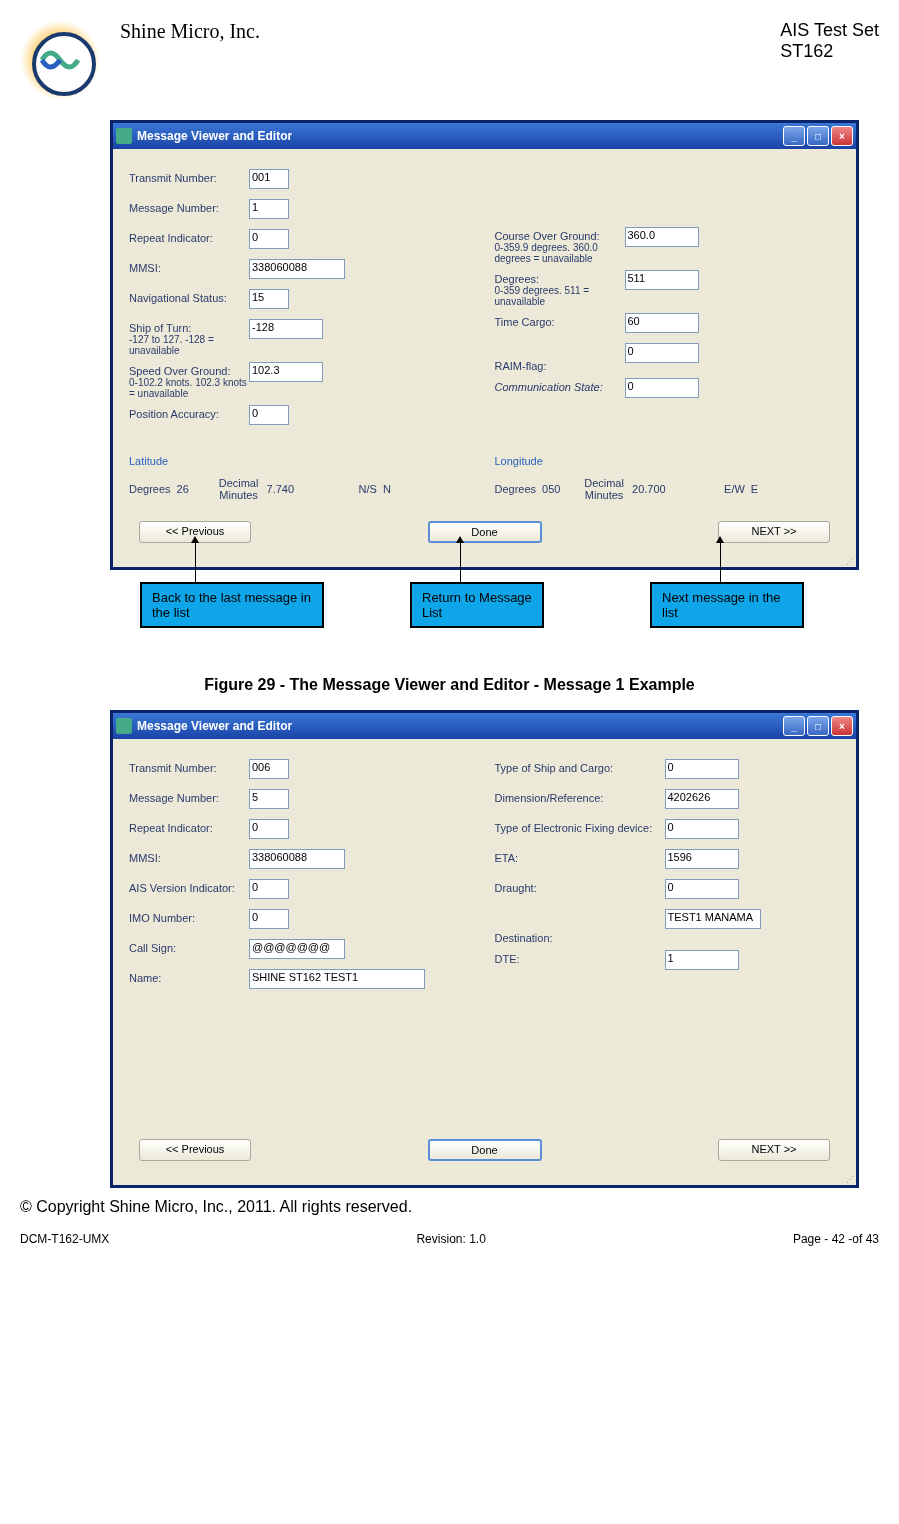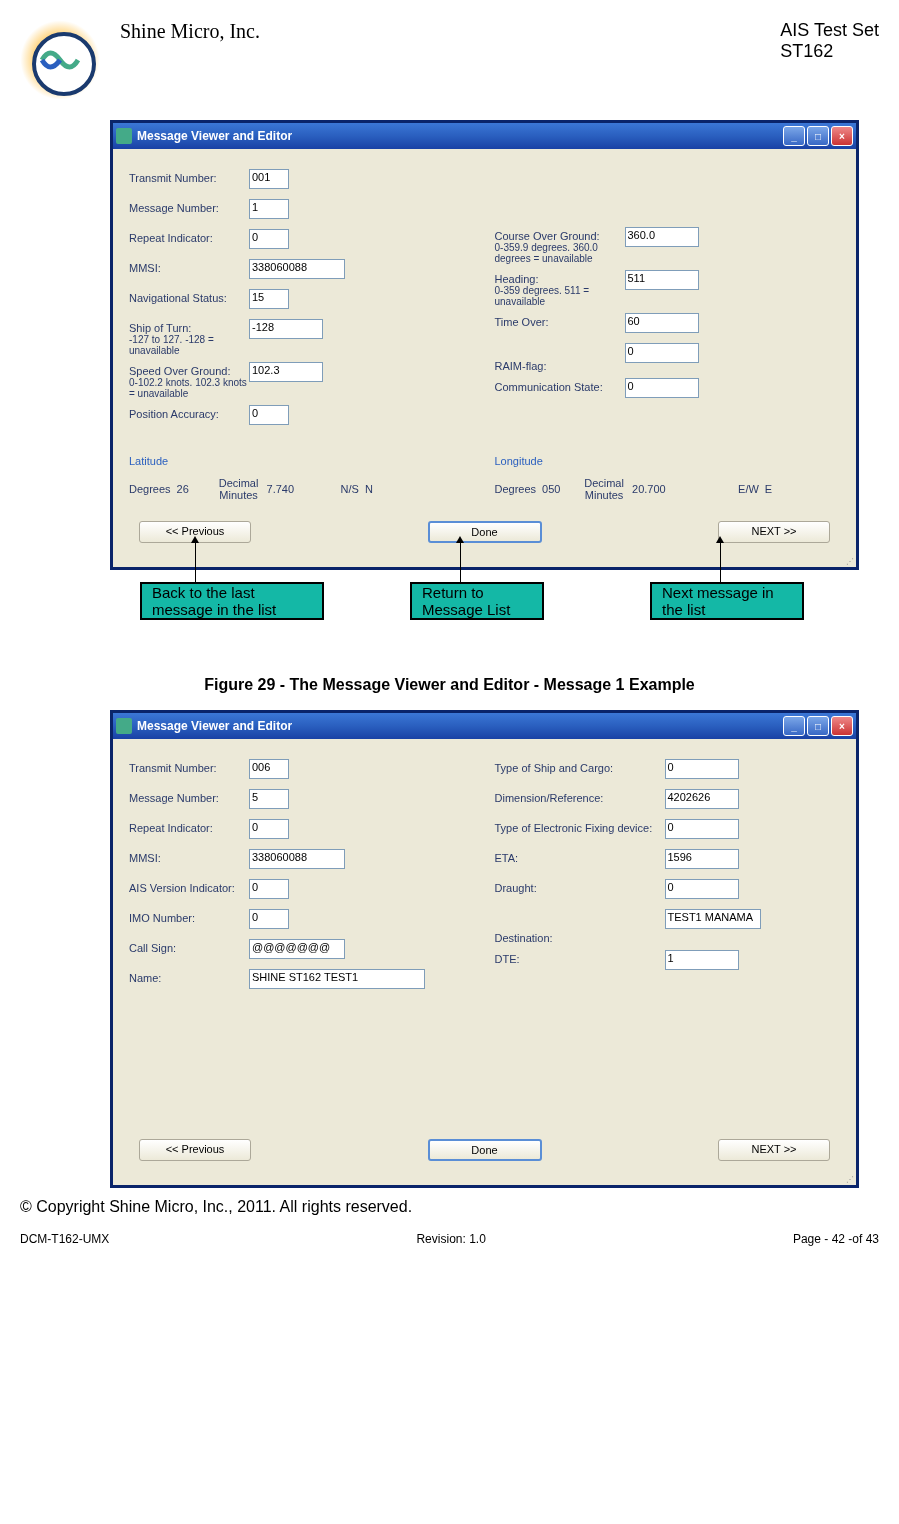--- a/index.html
+++ b/index.html
@@ -38,21 +38,21 @@
 .coord{display:flex;align-items:center;gap:6px;margin-top:10px}
 .coord-title{color:#2a5fbf;margin-bottom:4px}
 .coord .lbl2{color:#2a3a6a;font-size:11px}
 .btnbar{display:flex;justify-content:space-between;padding:20px 10px 6px 10px}
 .btn{background:linear-gradient(#fff,#ece9d8);border:1px solid #aca899;border-radius:3px;padding:3px 0;font-size:11px;color:#000;text-align:center;width:110px}
 .btn.done{border:2px solid #5a8ed6}
 .resize{text-align:right;padding:0 2px 2px 0;color:#888;font-size:8px;line-height:6px}
 .callouts{position:relative;height:90px;margin-top:-6px}
 .arrow{position:absolute;width:1px;background:#000}
 .arrow::before{content:"";position:absolute;top:-6px;left:-4px;border:4px solid transparent;border-bottom:7px solid #000}
-.callbox{position:absolute;border:2px solid #000;background:#14b8a6;padding:0 10px;font-size:15px}
+.callbox{position:absolute;border:2px solid #000;background:#0ea5e9;padding:6px 10px;font-size:13px}
 .fig-cap{text-align:center;font-weight:bold;font-size:16px;margin:12px 0 16px 0}
 .ftr{font-size:16px;margin-top:6px}
 .ftr-row{display:flex;justify-content:space-between;margin-top:16px;font-size:12px}
 </style>
 </head>
 <body>
 
 <div class="page">
  <div class="hdr">
   <div class="logo">
@@ -137,65 +137,65 @@
     <div class="col col-r" id="f1r" style="padding-top:58px">
             <div class="row">
               <div style="width: 130px;">
                 <div class="lbl" style="width: 130px;">Course Over Ground:</div>
                 <div class="sub">0-359.9 degrees. 360.0 degrees = unavailable</div>
               </div>
               <div class="fld fw-m">360.0</div>
             </div>
             <div class="row">
               <div style="width: 130px;">
-                <div class="lbl" style="width: 130px;">Heading:</div>
+                <div class="lbl" style="width: 130px;">Degrees:</div>
                 <div class="sub">0-359 degrees. 511 = unavailable</div>
               </div>
               <div class="fld fw-m">511</div>
             </div>
             <div class="row">
               <div style="width: 130px;">
-                <div class="lbl" style="width: 130px;">Time Over:</div>
+                <div class="lbl" style="width: 130px;">Time Cargo:</div>
               </div>
               <div class="fld fw-m">60</div>
             </div>
             <div class="row">
               <div style="width: 130px;">
                 <div class="lbl" style="width: 130px; margin-top: 14px;">RAIM-flag:</div>
               </div>
               <div class="fld fw-m">0</div>
             </div>
             <div class="row">
               <div style="width: 130px;">
-                <div class="lbl" style="width: 130px;">Communication State:</div>
+                <div class="lbl" style="width: 130px; font-style: italic;">Communication State:</div>
               </div>
               <div class="fld fw-m">0</div>
             </div>
           </div>
    </div>
    <div class="cols" style="margin-top:20px">
     <div class="col">
      <div class="coord-title">Latitude</div>
      <div class="coord">
       <span class="lbl2">Degrees</span>
       <span class="fld fw-s">26</span>
       <span class="lbl2" style="width:44px;text-align:center">Decimal Minutes</span>
       <span class="fld fw-m">7.740</span>
-      <span class="lbl2" style="">N/S</span>
+      <span class="lbl2" style="margin-left:18px">N/S</span>
       <span class="fld" style="width:18px">N</span>
      </div>
     </div>
     <div class="col col-r">
      <div class="coord-title">Longitude</div>
      <div class="coord">
       <span class="lbl2">Degrees</span>
       <span class="fld fw-s">050</span>
       <span class="lbl2" style="width:44px;text-align:center">Decimal Minutes</span>
       <span class="fld fw-m">20.700</span>
-      <span class="lbl2" style="margin-left:32px">E/W</span>
+      <span class="lbl2" style="margin-left:18px">E/W</span>
       <span class="fld" style="width:18px">E</span>
      </div>
     </div>
    </div>
    <div class="btnbar">
     <div class="btn">&lt;&lt; Previous</div>
     <div class="btn done">Done</div>
     <div class="btn">NEXT &gt;&gt;</div>
    </div>
   </div>

